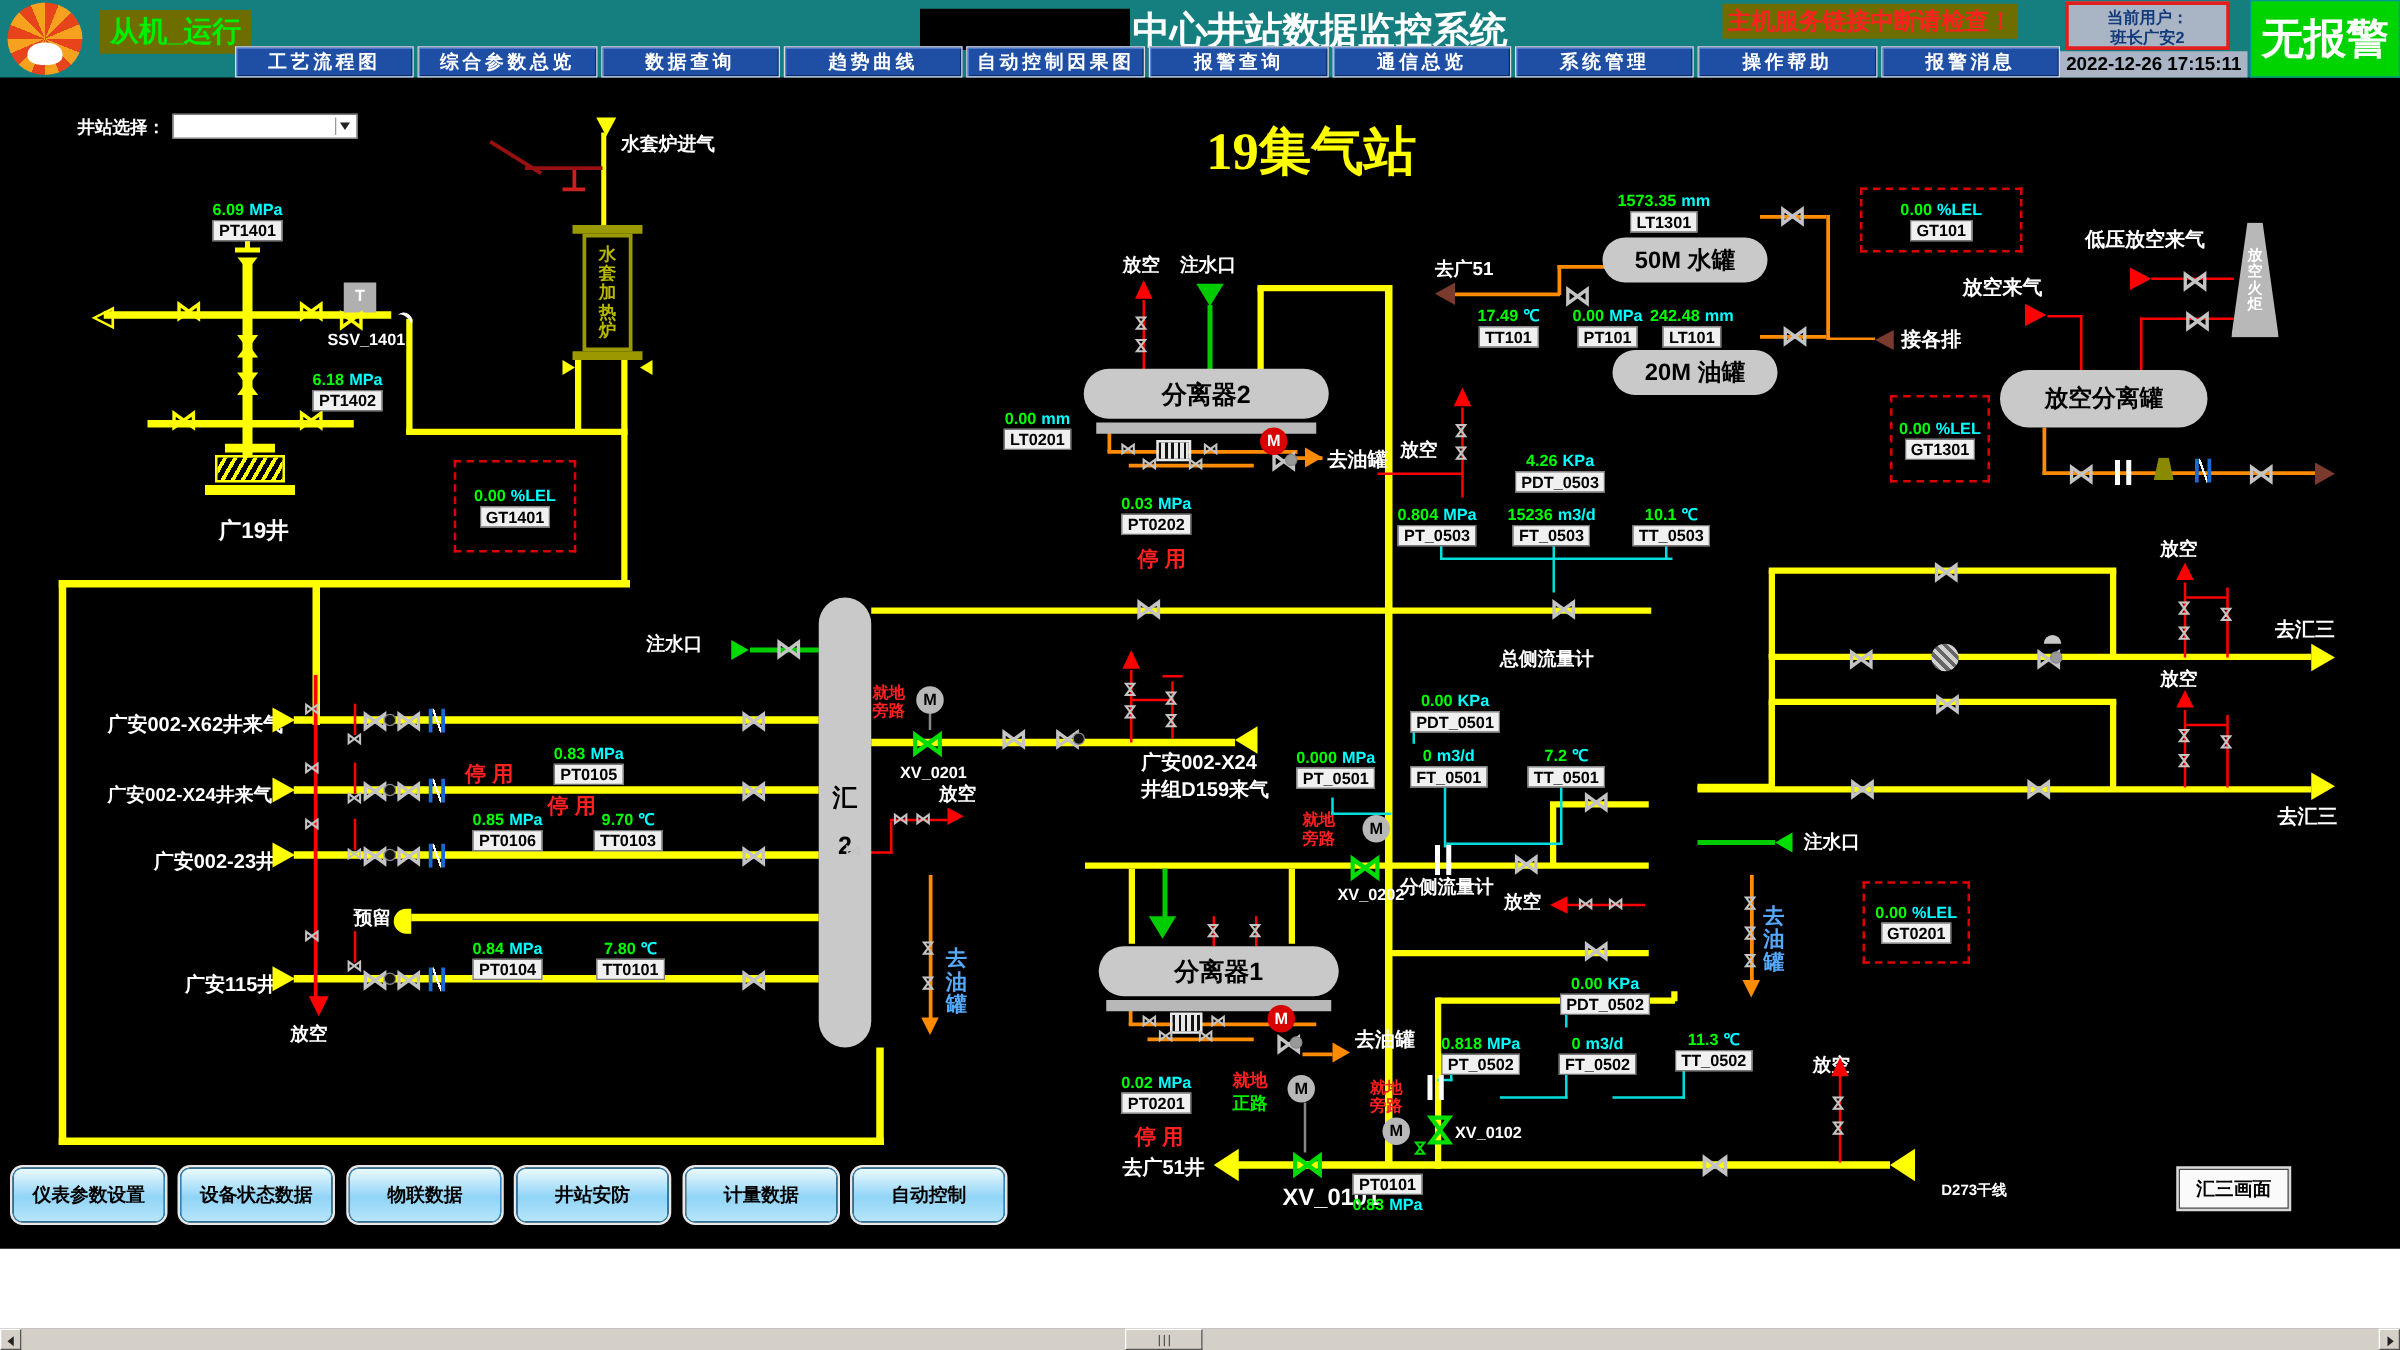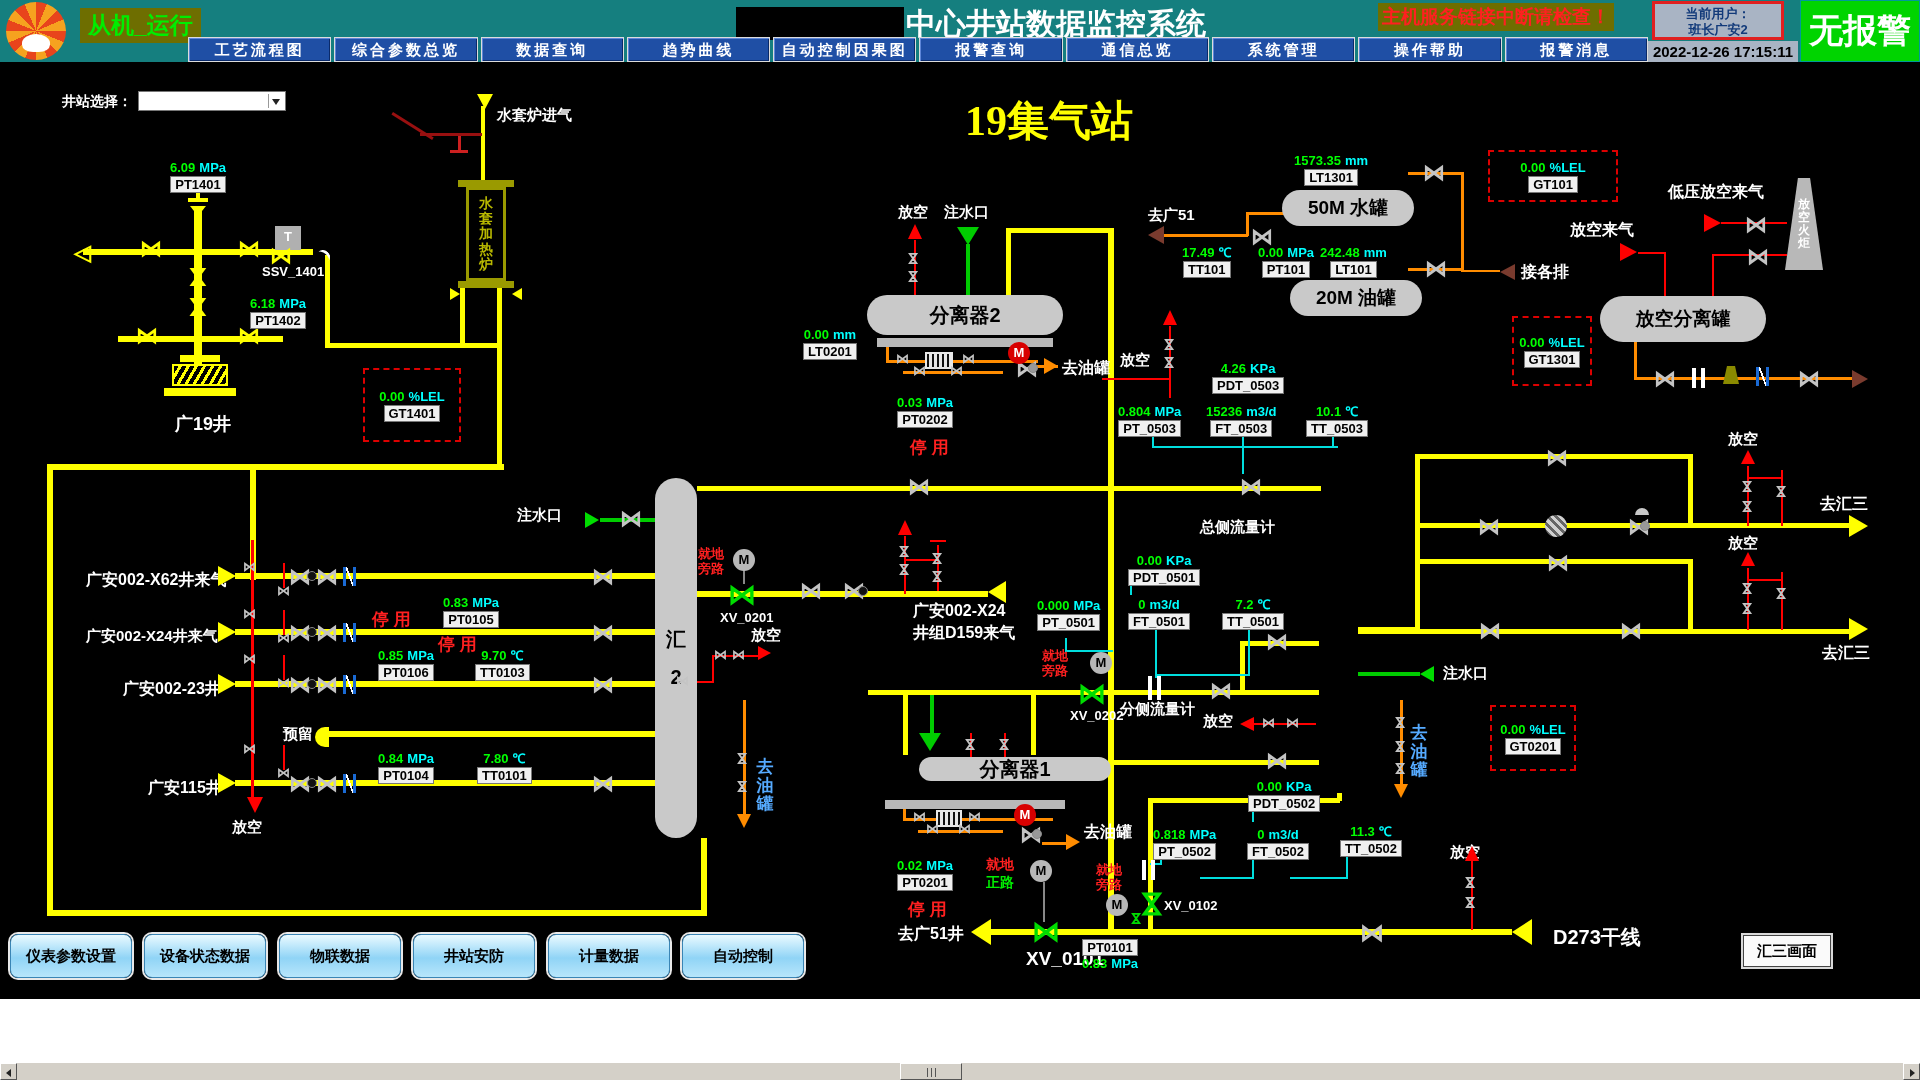--- a/index.html
+++ b/index.html
@@ -435,21 +435,21 @@
   <div class="vt blu" style="left:756px;top:758px;width:18px;font-size:17px">去油罐</div>
 
   <div class="inst" style="left:1248px;top:779px"><div class="vl"><span class="v">0.00</span><span class="u">KPa</span></div><div class="t">PDT_0502</div></div>
   <div class="inst" style="left:1153px;top:827px"><div class="vl"><span class="v">0.818</span><span class="u">MPa</span></div><div class="t">PT_0502</div></div>
   <div class="inst" style="left:1247px;top:827px"><div class="vl"><span class="v">0</span><span class="u">m3/d</span></div><div class="t">FT_0502</div></div>
   <div class="inst" style="left:1340px;top:824px"><div class="vl"><span class="v">11.3</span><span class="u">℃</span></div><div class="t">TT_0502</div></div>
 
   <div class="fnl" style="left:919px;top:733px"></div>
   <span class="vg sm rot" style="left:964px;top:738px">⋈</span>
     <span class="vg sm rot" style="left:998px;top:738px">⋈</span>
-  <div class="vh" style="left:919px;top:757px;width:192px;height:24px;font-size:20px">
+  <div class="vh" style="left:879px;top:757px;width:192px;height:40px;font-size:20px">
       <span>分离器1</span>
     </div>
   <span class="p" style="left:885px;top:800px;width:180px;height:9px;background:#b8b8b8"></span>
   <span class="vg sm" style="left:913px;top:810px">⋈</span>
   <div class="mtr" style="left:936px;top:810px;width:26px"></div>
   <span class="vg sm" style="left:968px;top:810px">⋈</span>
   <span class="vg sm" style="left:926px;top:822px">⋈</span>
     <span class="vg sm" style="left:958px;top:822px">⋈</span>
   <div class="mc redm" style="left:1014px;top:804px">M</div>
   <span class="vg" style="left:1020px;top:824px">⋈</span>
@@ -476,21 +476,21 @@
   <span class="fe" style="left:1142px;top:860px;height:20px"></span>
   <span class="vg gn rot" style="left:1138px;top:890px;font-size:28px">⋈</span>
   <div class="lbl" style="left:1164px;top:898px;font-size:13px">XV_0102</div>
   <span class="vg" style="left:1360px;top:921px;font-size:24px">⋈</span>
 
   <div class="lbl" style="left:1450px;top:843px">放空</div>
   <div class="ar" style="left:1465px;top:846px;border-left:7px solid transparent;border-right:7px solid transparent;border-bottom:15px solid #ff0000"></div>
   <span class="vg sm rot" style="left:1464px;top:876px">⋈</span>
     <span class="vg sm rot" style="left:1464px;top:896px">⋈</span>
   <div class="ar" style="left:1512px;top:919px;border-top:13px solid transparent;border-bottom:13px solid transparent;border-right:20px solid #ffff00"></div>
-  <div class="lbl" style="left:1553px;top:924px;font-size:20px">D273干线</div>
+  <div class="lbl" style="left:1553px;top:944px;font-size:12px">D273干线</div>
 
   <span class="vg" style="left:1478px;top:516px">⋈</span>
   <div class="hcr" style="left:1545px;top:515px"></div>
   <span class="vg" style="left:1628px;top:516px">⋈</span>
     <span class="ball" style="left:1640px;top:521px;background:#999"></span>
     <span class="p" style="left:1635px;top:508px;width:14px;height:7px;border-radius:14px 14px 0 0;background:#c8c8c8"></span>
   <span class="vg" style="left:1546px;top:447px">⋈</span>
   <div class="lbl" style="left:1728px;top:430px">放空</div>
   <div class="ar" style="left:1741px;top:450px;border-left:7px solid transparent;border-right:7px solid transparent;border-bottom:14px solid #ff0000"></div>
   <span class="vg sm rot" style="left:1741px;top:480px">⋈</span>

